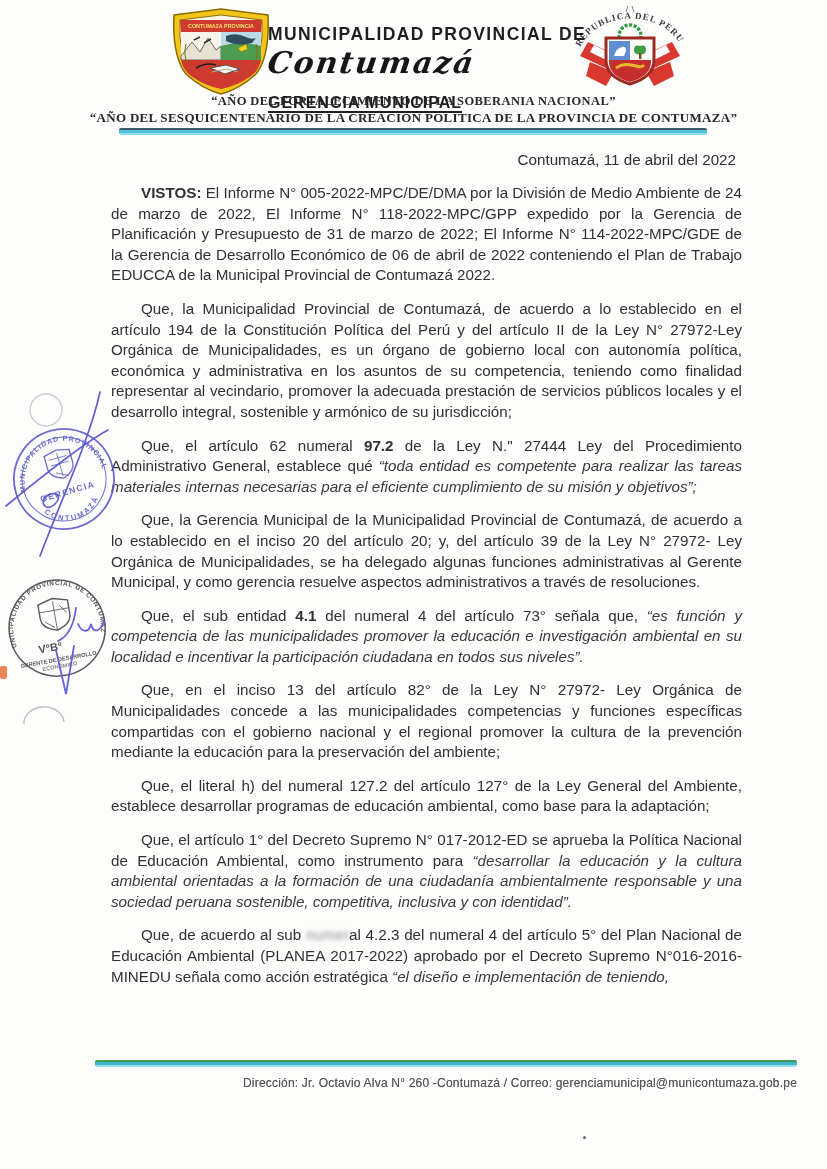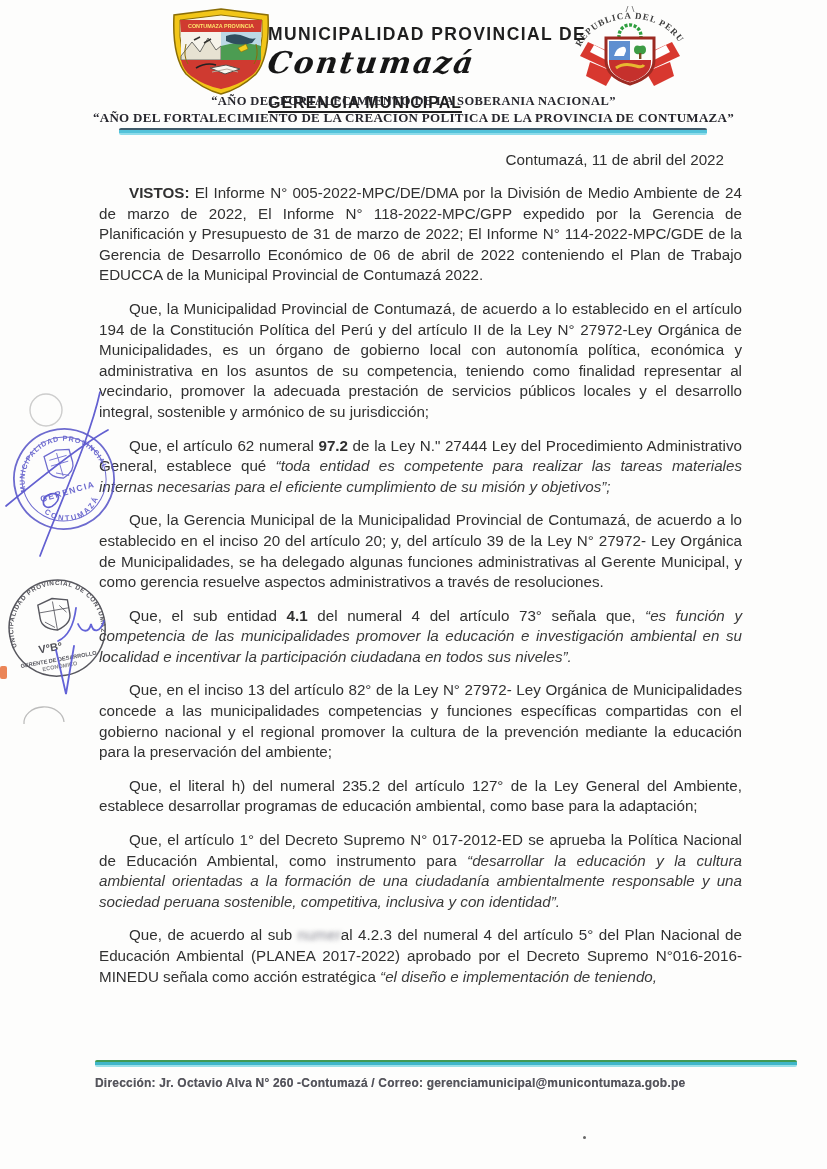--- a/index.html
+++ b/index.html
@@ -31,38 +31,38 @@
     background:linear-gradient(180deg,#3e5a6a 0 22%, #54c3da 22% 65%, #8fdcea 65% 100%);}
   .rule-top{left:119px; top:128px; width:588px;}
   .rule-bottom{left:95px; top:1060px; width:702px;
     background:linear-gradient(180deg,#3f9a55 0 24%, #3fb6c9 24% 66%, #9adfe8 66% 100%);}
   
   .content{position:absolute; left:99px; top:151px; width:643px;}
   .doc-title{
     text-align:center; font-size:15.2px; font-weight:bold; letter-spacing:.3px; color:#2c2c2c;
     text-decoration:underline; text-underline-offset:3px; margin:0 0 15px 0;
   }
-  .doc-date{text-align:right; font-size:15.2px; color:#303030; margin:0 18px 15px 0;}
+  .doc-date{text-align:right; font-size:15.2px; color:#303030; margin:0 6px 15px 0;}
   .para{
-    margin:0 0 13px 0; font-size:15.2px; line-height:20.6px; color:#313131;
+    margin:0 0 13px 12px; font-size:15.2px; line-height:20.6px; color:#313131;
     text-align:justify; text-indent:30px;
   }
   .seg-bold{font-weight:bold;}
   .seg-italic{font-style:italic; color:#3a3a3a;}
   .seg-smudge{color:transparent; text-shadow:0 0 4px rgba(125,125,138,.9);}
   
   .stamp-blue{position:absolute; left:8px; top:423px; transform:rotate(-16deg); opacity:.88;}
   .stamp-dark{position:absolute; left:4px; top:572px; transform:rotate(-10deg); opacity:.9;}
   .sig-blue{position:absolute; left:0px; top:378px; pointer-events:none;}
   .sig-dark{position:absolute; left:40px; top:588px; pointer-events:none;}
   .artifact{position:absolute;}
   
   .footer-text{
-    position:absolute; left:95px; top:1076px; width:702px; text-align:left;
-    font-size:12px; font-weight:bold; letter-spacing:.2px; color:#55555c;
+    position:absolute; left:95px; top:1076px; width:702px; text-align:right;
+    font-size:12px; font-weight:normal; letter-spacing:.2px; color:#55555c;
     text-shadow:0 0 .6px #8a8a90;
   }
 </style>
 </head>
 <body>
 
 <div class="page">
 
   <svg class="seal seal-left" width="122" height="92" viewBox="0 0 122 92">
     <path d="M61,3 L108,9 Q110,50 96,68 Q80,83 61,88 Q42,83 26,68 Q12,50 14,9 Z" fill="#f2c618" stroke="#8a6d06" stroke-width="1.5"></path>
@@ -116,35 +116,35 @@
   </svg>
 
   <div class="head-center">
     <div class="org-name">MUNICIPALIDAD PROVINCIAL DE</div>
     <div><span class="org-script">Contumazá</span></div>
     <div class="org-sub">GERENCIA MUNICIPAL</div>
   </div>
 
   <div class="mottos">
     <div class="motto1">“AÑO DEL FORTALECIMIENTO DE LA SOBERANIA NACIONAL”</div>
-    <div class="motto2">“AÑO DEL FORTALECIMIENTO DE LA CREACION POLITICA DE LA PROVINCIA DE CONTUMAZA”</div>
+    <div class="motto2">“AÑO DEL SESQUICENTENARIO DE LA CREACION POLITICA DE LA PROVINCIA DE CONTUMAZA”</div>
   </div>
 
   <div class="rule rule-top"></div>
 
   <div class="content">
     <p class="doc-date">Contumazá, 11 de abril del 2022</p>
     <div>
         <p class="para"><span class="seg-bold">VISTOS:</span><span> El Informe N° 005-2022-MPC/DE/DMA por la División de Medio Ambiente de 24 de marzo de 2022, El Informe N° 118-2022-MPC/GPP expedido por la Gerencia de Planificación y Presupuesto de 31 de marzo de 2022; El Informe N° 114-2022-MPC/GDE de la Gerencia de Desarrollo Económico de 06 de abril de 2022 conteniendo el Plan de Trabajo EDUCCA de la Municipal Provincial de Contumazá 2022.</span></p>
         <p class="para"><span>Que, la Municipalidad Provincial de Contumazá, de acuerdo a lo establecido en el artículo 194 de la Constitución Política del Perú y del artículo II de la Ley N° 27972-Ley Orgánica de Municipalidades, es un órgano de gobierno local con autonomía política, económica y administrativa en los asuntos de su competencia, teniendo como finalidad representar al vecindario, promover la adecuada prestación de servicios públicos locales y el desarrollo integral, sostenible y armónico de su jurisdicción;</span></p>
         <p class="para"><span>Que, el artículo 62 numeral </span><span class="seg-bold">97.2</span><span> de la Ley N." 27444 Ley del Procedimiento Administrativo General, establece qué </span><span class="seg-italic">“toda entidad es competente para realizar las tareas materiales internas necesarias para el eficiente cumplimiento de su misión y objetivos”;</span></p>
         <p class="para"><span>Que, la Gerencia Municipal de la Municipalidad Provincial de Contumazá, de acuerdo a lo establecido en el inciso 20 del artículo 20; y, del artículo 39 de la Ley N° 27972- Ley Orgánica de Municipalidades, se ha delegado algunas funciones administrativas al Gerente Municipal, y como gerencia resuelve aspectos administrativos a través de resoluciones.</span></p>
         <p class="para"><span>Que, el sub entidad </span><span class="seg-bold">4.1</span><span> del numeral 4 del artículo 73° señala que, </span><span class="seg-italic">“es función y competencia de las municipalidades promover la educación e investigación ambiental en su localidad e incentivar la participación ciudadana en todos sus niveles”.</span></p>
         <p class="para"><span>Que, en el inciso 13 del artículo 82° de la Ley N° 27972- Ley Orgánica de Municipalidades concede a las municipalidades competencias y funciones específicas compartidas con el gobierno nacional y el regional promover la cultura de la prevención mediante la educación para la preservación del ambiente;</span></p>
-        <p class="para"><span>Que, el literal h) del numeral 235.2 del artículo 127° de la Ley General del Ambiente, establece desarrollar programas de educación ambiental, como base para la adaptación;</span></p>
+        <p class="para"><span>Que, el literal h) del numeral 127.2 del artículo 127° de la Ley General del Ambiente, establece desarrollar programas de educación ambiental, como base para la adaptación;</span></p>
         <p class="para"><span>Que, el artículo 1° del Decreto Supremo N° 017-2012-ED se aprueba la Política Nacional de Educación Ambiental, como instrumento para </span><span class="seg-italic">“desarrollar la educación y la cultura ambiental orientadas a la formación de una ciudadanía ambientalmente responsable y una sociedad peruana sostenible, competitiva, inclusiva y con identidad”.</span></p>
         <p class="para"><span>Que, de acuerdo al sub </span><span class="seg-smudge">numer</span><span>al 4.2.3 del numeral 4 del artículo 5° del Plan Nacional de Educación Ambiental (PLANEA 2017-2022) aprobado por el Decreto Supremo N°016-2016-MINEDU señala como acción estratégica </span><span class="seg-italic">“el diseño e implementación de teniendo,</span></p>
       </div>
   </div>
 
   <svg class="stamp-blue" width="112" height="112" viewBox="0 0 112 112">
     <g stroke="#5a57c9" fill="none">
       <circle cx="56" cy="56" r="50" stroke-width="1.8"></circle>
       <circle cx="56" cy="56" r="42" stroke-width="1"></circle>
     </g>

